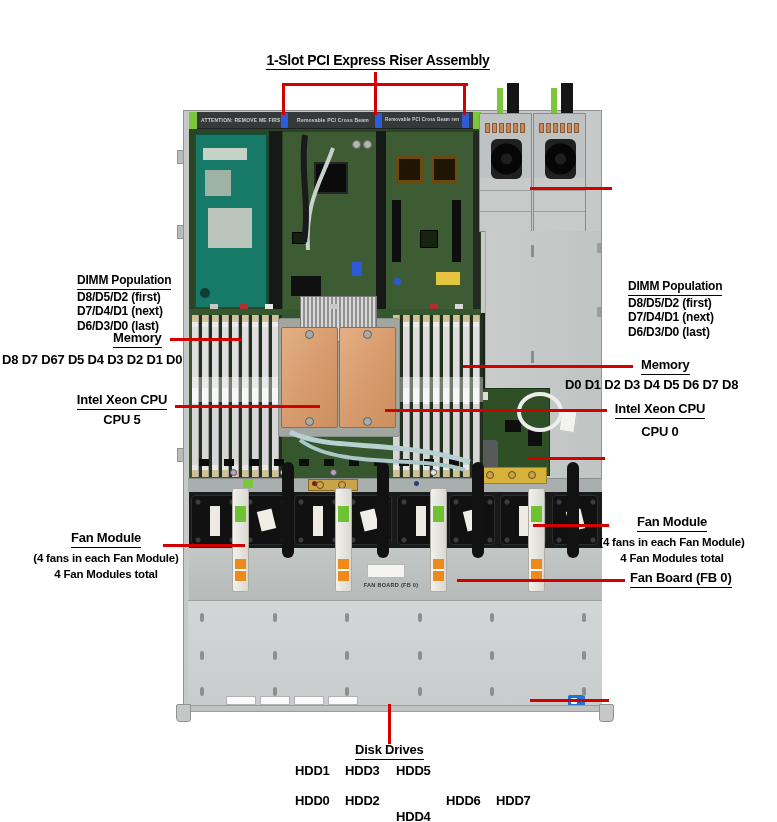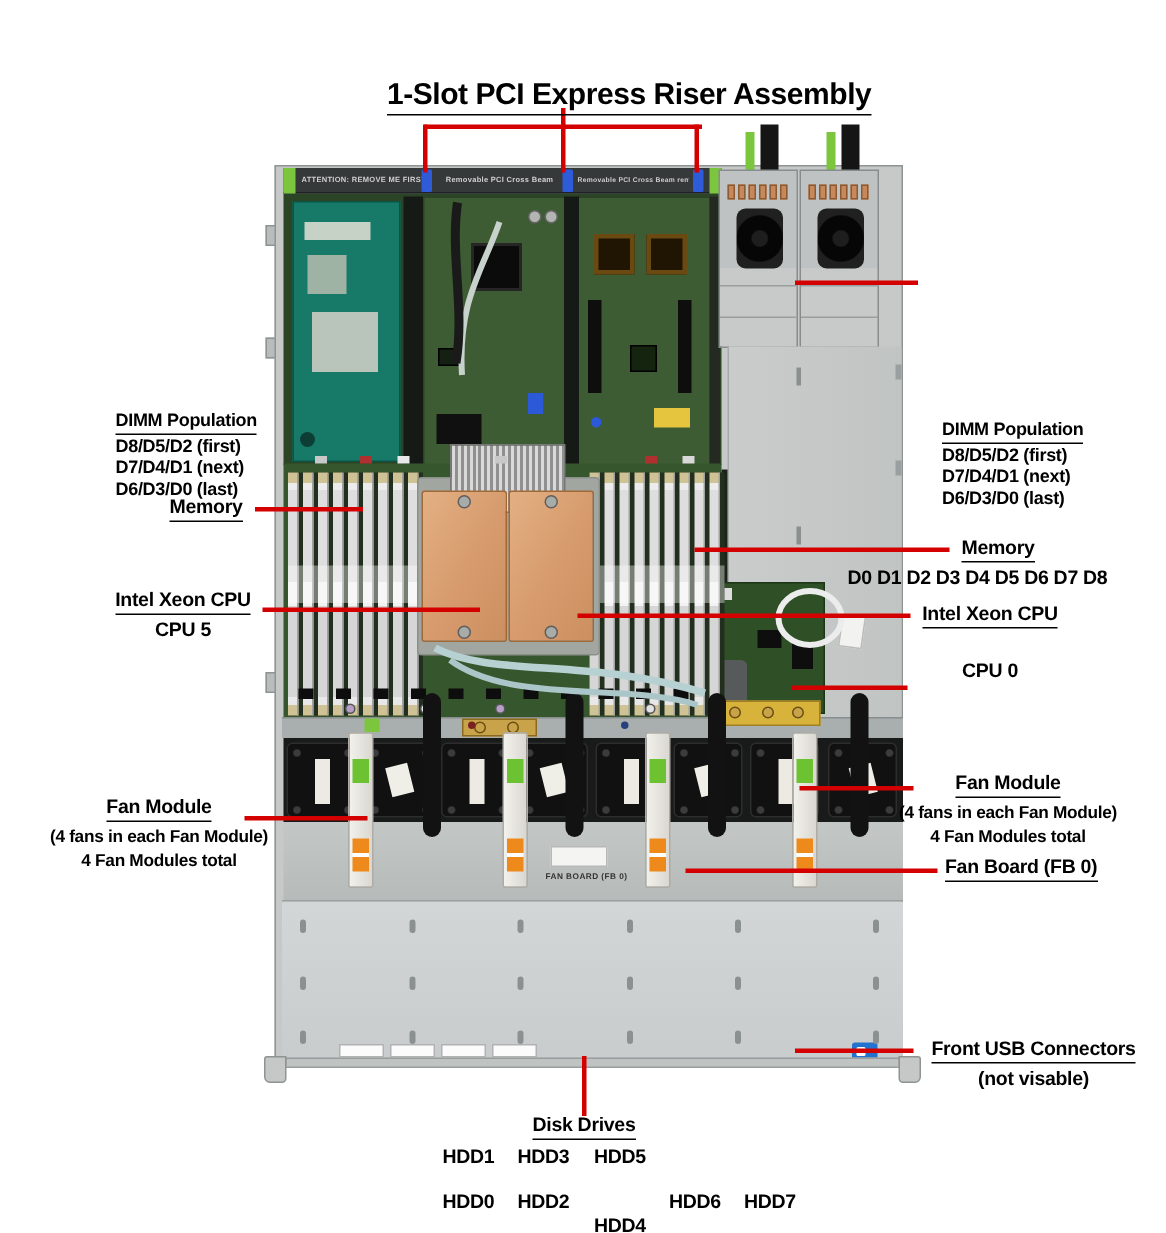--- a/index.html
+++ b/index.html
@@ -7,21 +7,21 @@
   .stage{position:relative;width:777px;height:822px;background:#fff;overflow:hidden;
          font-family:"Liberation Sans",sans-serif}
   .abs{position:absolute}
   
   .lbl{position:absolute;color:#000;font-weight:bold;font-size:13px;letter-spacing:-0.2px;
        white-space:nowrap;z-index:9;line-height:1.15}
   .lbl .u{border-bottom:1.5px solid #000;padding-bottom:1px;display:inline-block}
   .sm{font-size:12px}
   .xs{font-size:11.5px}
   .ctr{text-align:center}
-  .title{font-size:20px;letter-spacing:-0.3px}
+  .title{font-size:14px;letter-spacing:-0.3px}
   .rl{position:absolute;background:#d40000;height:3px;z-index:8}
   .rl.v{width:3px}
   
   .chassis{background:#c6c9c8;border:1px solid #8e9494}
   .nub{background:#b8bcbb;border:1px solid #8e9494}
   .ear{background:#c5c8c7;border:1px solid #8e9494}
   
   .beam{background:#35393a;border-bottom:1px solid #1f2222}
   .beam-txt{position:absolute;top:5px;font-size:5px;font-weight:bold;color:#cfcfcf;
             letter-spacing:.2px;white-space:nowrap;text-align:center;overflow:hidden}
@@ -332,64 +332,61 @@
   <div class="lbl sm" style="left:77px;top:273px;line-height:14.5px">
     <span class="u">DIMM Population</span>
     <div>D8/D5/D2 (first)</div>
     <div>D7/D4/D1 (next)</div>
     <div>D6/D3/D0 (last)</div>
   </div>
 
   <div class="lbl" style="left:113px;top:331px">
     <span class="u">Memory</span>
   </div>
+  <div class="lbl" style="left:2px;top:353px">D8 D7 D67 D5 D4 D3 D2 D1 D0</div>
 
   <div class="lbl ctr" style="left:72px;top:393px;width:100px">
     <span class="u">Intel Xeon CPU</span>
     <div style="margin-top:3px">CPU 5</div>
   </div>
 
   <div class="lbl sm" style="left:628px;top:279px;line-height:14.5px">
     <span class="u">DIMM Population</span>
     <div>D8/D5/D2 (first)</div>
     <div>D7/D4/D1 (next)</div>
     <div>D6/D3/D0 (last)</div>
   </div>
 
   <div class="lbl" style="left:641px;top:358px">
     <span class="u">Memory</span>
   </div>
   <div class="lbl" style="left:565px;top:378px">D0 D1 D2 D3 D4 D5 D6 D7 D8</div>
 
   <div class="lbl ctr" style="left:610px;top:402px;width:100px">
     <span class="u">Intel Xeon CPU</span>
-    <div style="margin-top:21px">CPU 0</div>
+    <div style="margin-top:6px">CPU 0</div>
   </div>
 
 
   <div class="lbl ctr" style="left:18px;top:531px;width:176px">
     <span class="u">Fan Module</span>
     <div class="xs" style="margin-top:4px">(4 fans in each Fan Module)</div>
     <div class="xs" style="margin-top:3px">4 Fan Modules total</div>
   </div>
 
   <div class="lbl ctr" style="left:592px;top:515px;width:160px">
     <span class="u">Fan Module</span>
     <div class="xs" style="margin-top:4px">(4 fans in each Fan Module)</div>
     <div class="xs" style="margin-top:3px">4 Fan Modules total</div>
   </div>
 
   <div class="lbl" style="left:630px;top:571px">
     <span class="u">Fan Board (FB 0)</span>
   </div>
 
-  <div class="lbl ctr" style="left:608px;top:692px;width:162px">
-    <span class="u">Front USB Connectors</span>
-    <div style="margin-top:3px">(not visable)</div>
-  </div>
 
   <div class="lbl" style="left:355px;top:743px">
     <span class="u">Disk Drives</span>
   </div>
   <div class="lbl" style="left:295px;top:764px">HDD1</div>
   <div class="lbl" style="left:345px;top:764px">HDD3</div>
   <div class="lbl" style="left:396px;top:764px">HDD5</div>
   <div class="lbl" style="left:295px;top:794px">HDD0</div>
   <div class="lbl" style="left:345px;top:794px">HDD2</div>
   <div class="lbl" style="left:396px;top:810px">HDD4</div>

